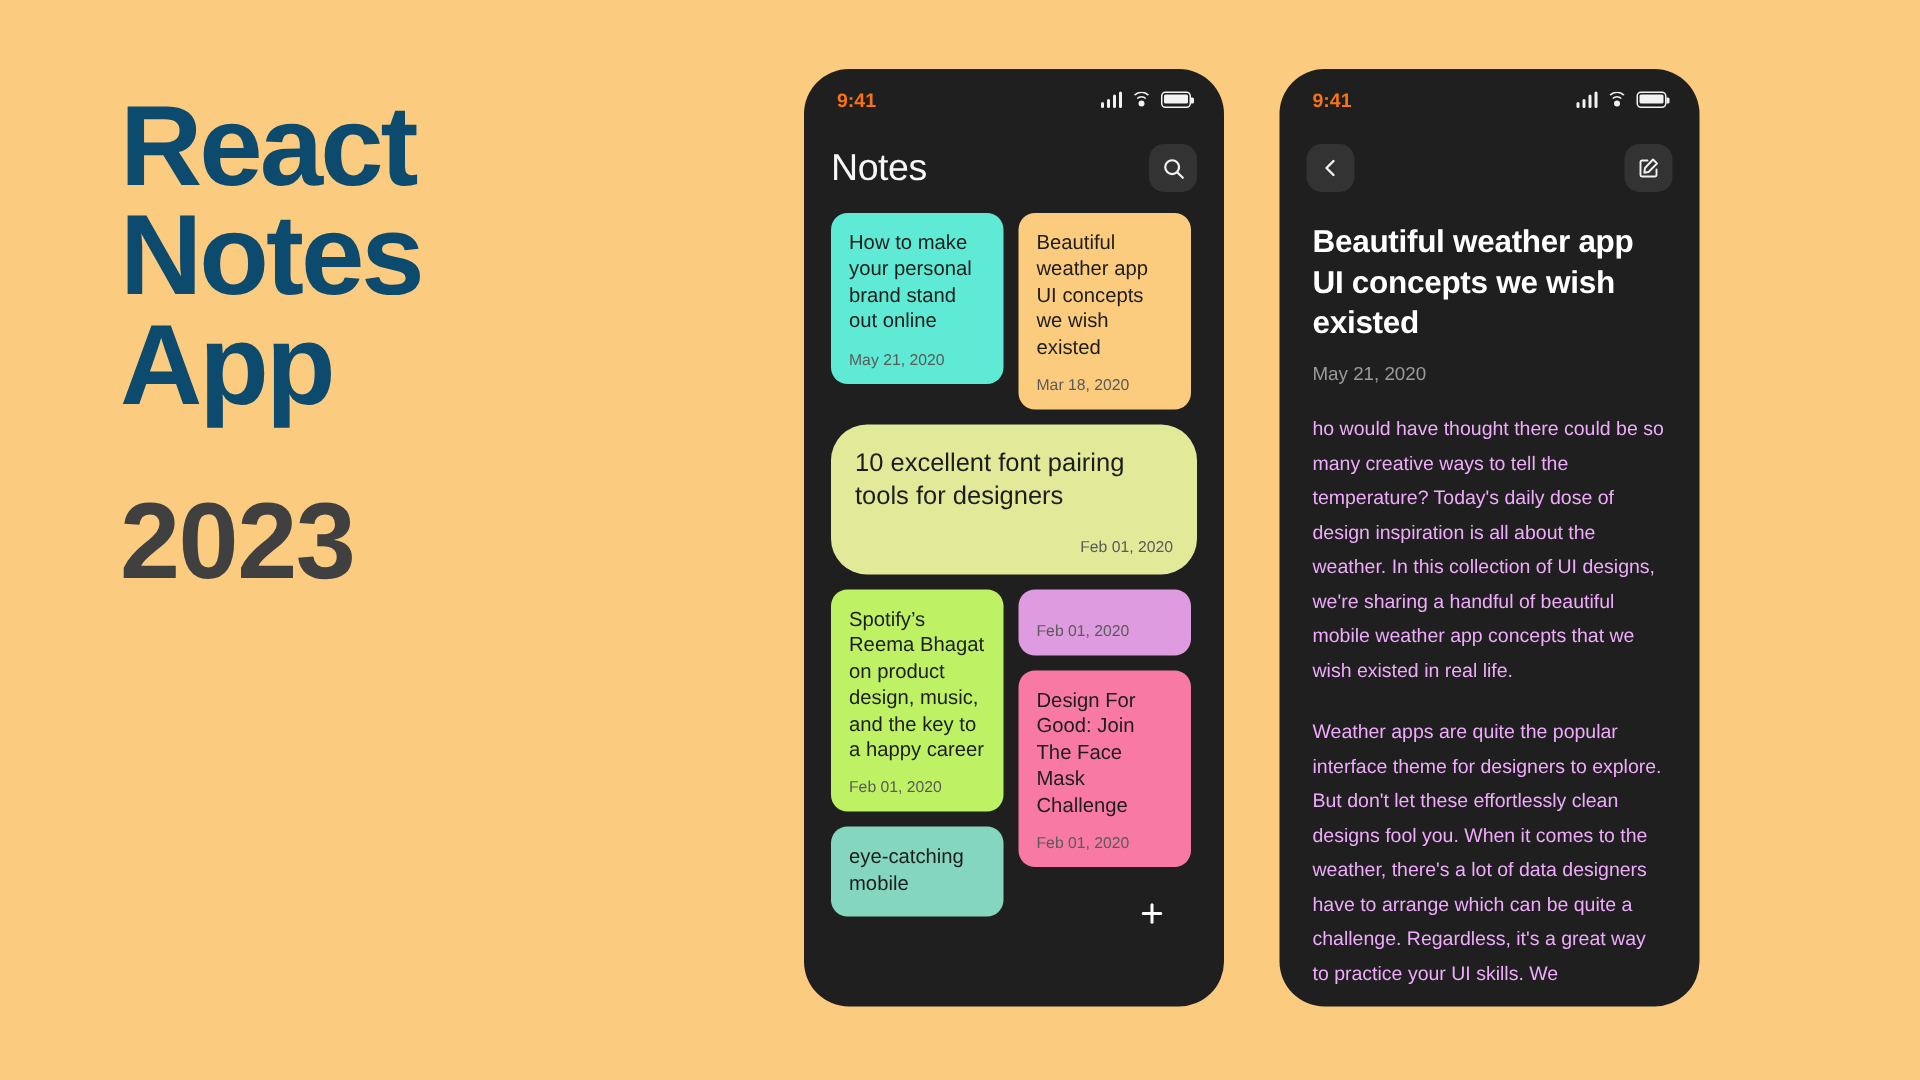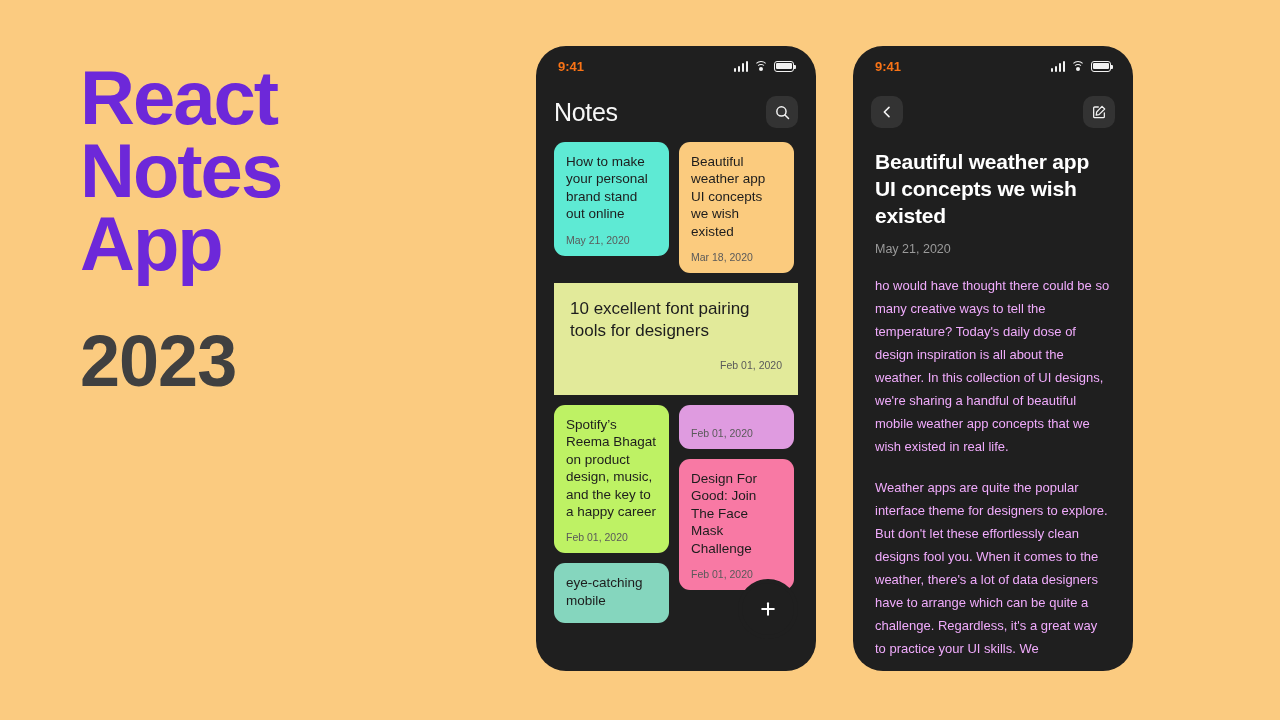--- a/index.html
+++ b/index.html
@@ -9,21 +9,21 @@
     font-family:"Liberation Sans", sans-serif;
     position:relative;
   }
 
   
   .promo { position:absolute; left:80px; top:62px; width:420px; }
   .promo-title {
     font-size:76px;
     line-height:0.96;
     font-weight:bold;
-    color:#6d28d9;
+    color:#0c4a6e;
     letter-spacing:-2px;
   }
   .promo-year {
     margin-top:44px;
     font-size:72px;
     font-weight:bold;
     color:#404040;
     letter-spacing:-1px;
     line-height:1;
   }
@@ -88,21 +88,21 @@
 
   
   .notes-scroll { padding:4px 18px 0; height:533px; overflow:hidden; position:relative; }
   .grid { display:flex; gap:10px; align-items:flex-start; }
   .col { width:115px; display:flex; flex-direction:column; gap:10px; }
 
   .note { border-radius:11px; padding:11px 12px 10px; }
   .note-title { color:#1d1d1d; font-size:13.5px; line-height:1.29; }
   .note-date  { color:#5a5a5a; font-size:10.5px; margin-top:11px; }
 
-  .note-wide { border-radius:0; padding:15px 16px 24px; margin-bottom:10px; }
+  .note-wide { border-radius:24px; padding:15px 16px 12px; margin-bottom:10px; }
   .note-wide .note-title { font-size:17px; line-height:1.32; }
   .note-wide .note-date  { text-align:right; margin-top:16px; font-size:10.5px; }
 
   .fab {
     position:absolute; right:22px; bottom:36px;
     width:52px; height:52px; border-radius:50%;
     background:#1f1f1f;
     display:flex; align-items:center; justify-content:center;
     box-shadow:0 0 0 4px #1f1f1f;
   }

